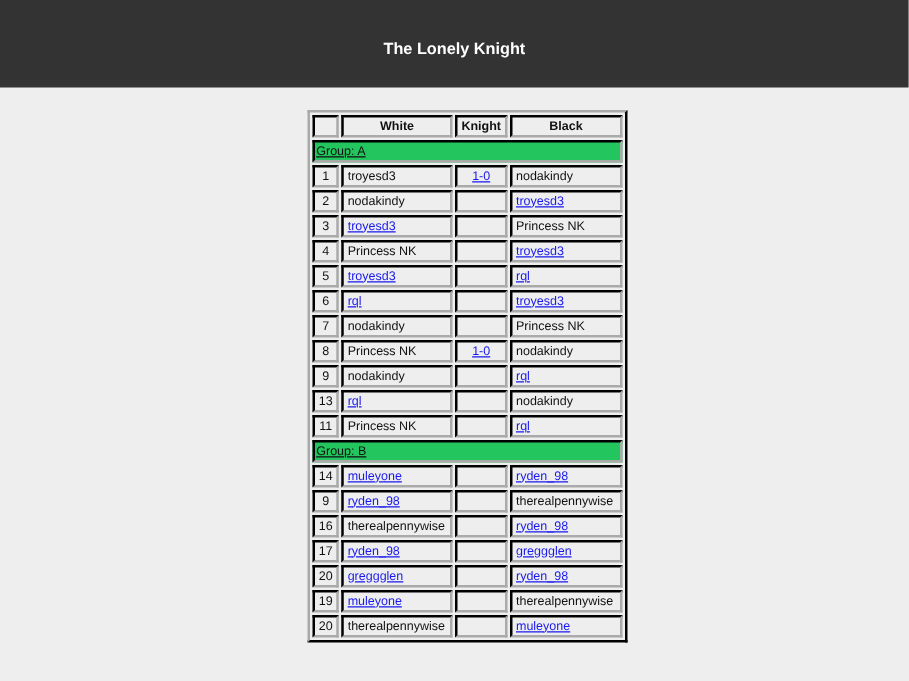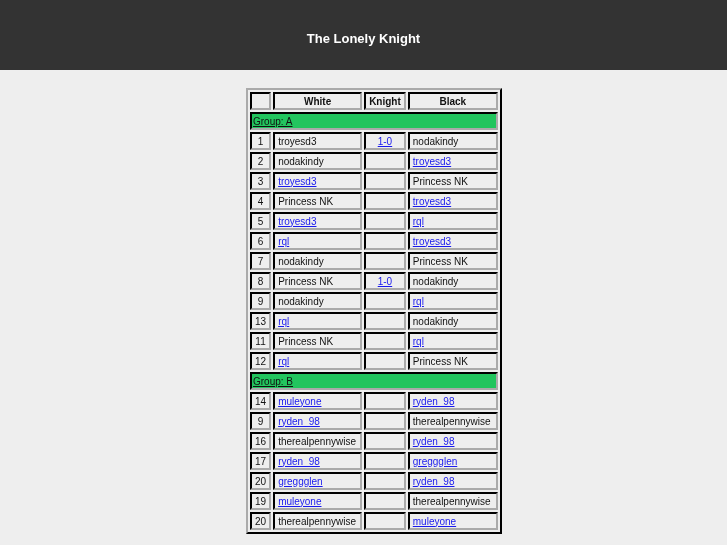--- a/index.html
+++ b/index.html
@@ -130,26 +130,20 @@
           <td class="white"><a href="#">rql</a></td>
           <td class="result"></td>
           <td class="black"><span>nodakindy</span></td>
         </tr>
         <tr>
           <td class="num">11</td>
           <td class="white"><span>Princess NK</span></td>
           <td class="result"></td>
           <td class="black"><a href="#">rql</a></td>
         </tr>
-        <tr>
-          <td class="num">12</td>
-          <td class="white"><a href="#">rql</a></td>
-          <td class="result"></td>
-          <td class="black"><span>Princess NK</span></td>
-        </tr>
         <tr class="group">
           <td colspan="4">Group: B</td>
         </tr>
         <tr>
           <td class="num">14</td>
           <td class="white"><a href="#">muleyone</a></td>
           <td class="result"></td>
           <td class="black"><a href="#">ryden_98</a></td>
         </tr>
         <tr>

